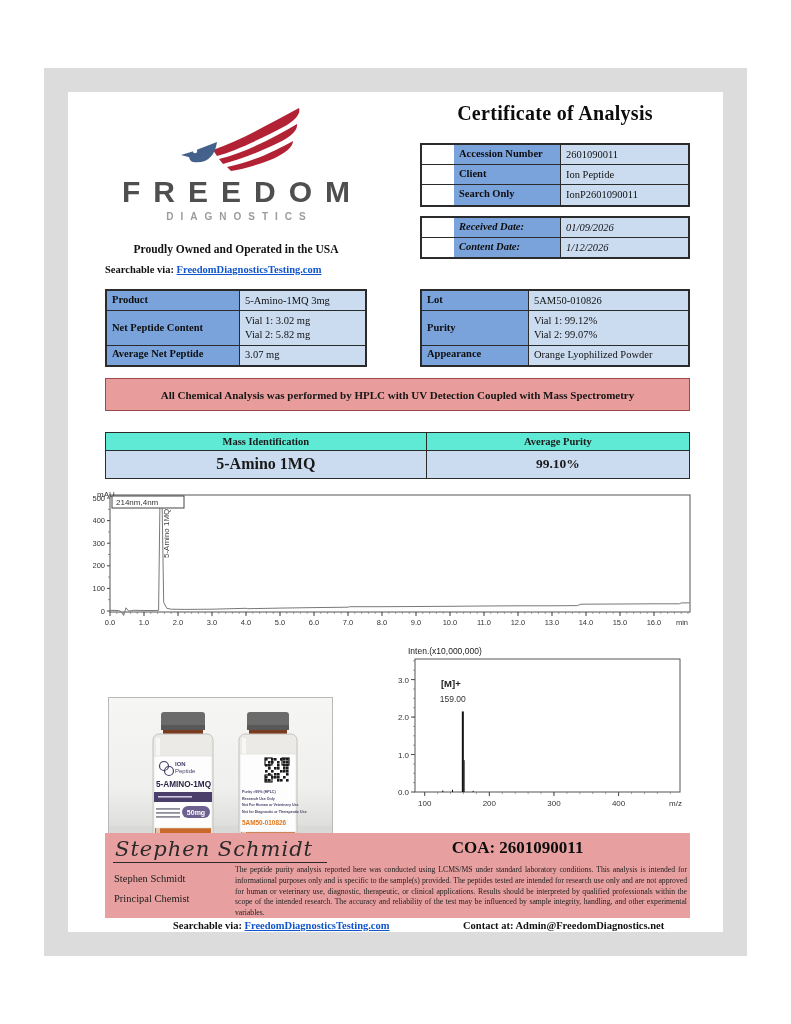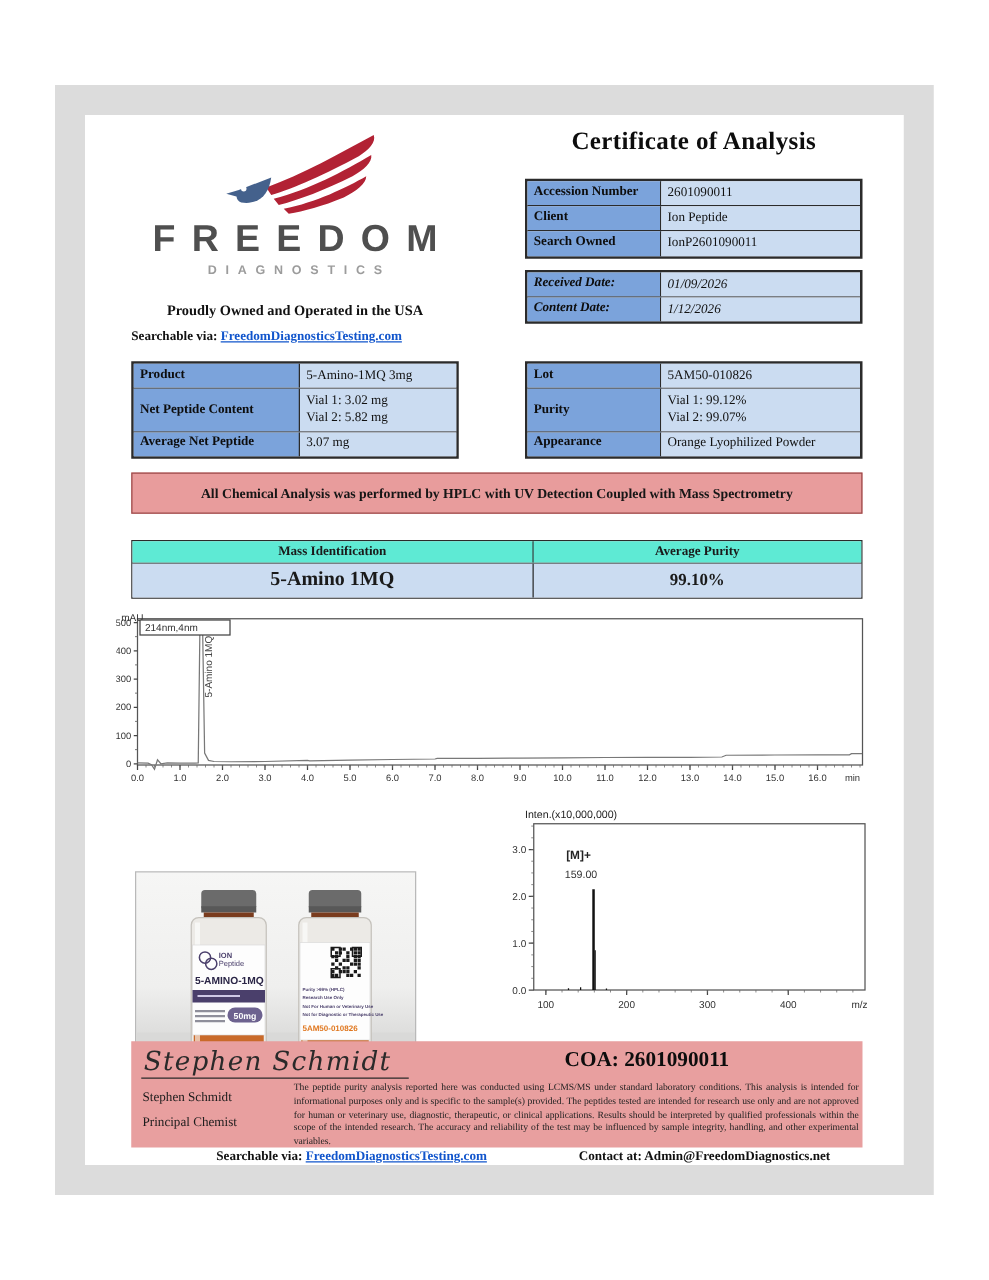--- a/index.html
+++ b/index.html
@@ -27,21 +27,21 @@
   
   .kv-table { border:2px solid #2b2b2b; width:100%; }
   .kv-row { display:grid; border-top:1px solid #2b2b2b; }
   .kv-row:first-child { border-top:none; }
   .kv-label { background:var(--tbl-label-bg); font-weight:700; font-size:10.5px; padding:2.5px 5px;
               border-right:1px solid #2b2b2b; color:#0d0d0d; }
   .kv-value { background:var(--tbl-value-bg); font-size:10.5px; padding:2.5px 5px; color:#111; }
   .kv-value div { line-height:1.35; }
   #info-table { position:absolute; top:41px; left:0; width:270px; }
   #date-table { position:absolute; top:114px; left:0; width:270px;font-style:italic; }
-  #info-table .kv-row, #date-table .kv-row { grid-template-columns:107px 1fr; }
+  #info-table .kv-row, #date-table .kv-row { grid-template-columns:107px 1fr;padding-left:32px; }
   #product-table { position:absolute; left:37px; top:197px; width:262px; }
   #product-table .kv-row { grid-template-columns:133px 1fr; }
   #lot-table { position:absolute; left:352px; top:197px; width:270px; }
   #lot-table .kv-row { grid-template-columns:107px 1fr; }
   .kv-row.two-line .kv-label, .kv-row.two-line .kv-value { display:flex; flex-direction:column; justify-content:center; }
   .kv-row.two-line .kv-label { justify-content:center; }
 
   
   .banner { position:absolute; left:37px; top:286px; width:585px; height:33px;
             background:var(--banner-bg); border:1.5px solid var(--banner-border);
@@ -53,21 +53,21 @@
   .mass-head { display:grid; grid-template-columns:55% 45%; border-bottom:1.5px solid #2b2b2b; }
   .mass-head > div { font-weight:700; font-size:10.5px; text-align:center; padding:3px 0; background:#5eead4; }
   .mass-head > div:first-child, .mass-vals > div:first-child { border-right:1.5px solid #2b2b2b; }
   .mass-vals { display:grid; grid-template-columns:55% 45%; background:var(--tbl-value-bg); }
   .mass-vals > div { text-align:center; font-weight:700; padding:4px 0 5px; }
   .mass-name { font-size:16px; }
   .mass-purity { font-size:13.5px; display:flex; align-items:center; justify-content:center; }
 
   
   .hplc-wrap { position:absolute; left:25px; top:396px; width:600px; height:150px; }
-  .ms-wrap { position:absolute; left:324px; top:553px; width:310px; height:175px; }
+  .ms-wrap { position:absolute; left:312px; top:553px; width:310px; height:175px; }
   svg text { font-family:"Liberation Sans", sans-serif; }
 
   
   .vial-photo { position:absolute; left:40px; top:560px; width:225px; height:168px;
                 border:1px solid #b9b9b9;
                 background:linear-gradient(180deg,#f6f6f5 0%,#efefee 55%,#dddddc 78%,#e9e9e8 100%); overflow:hidden;margin-top:45px; }
 
   
   .footer-block { position:absolute; left:37px; top:741px; width:585px; height:85px; background:var(--footer-bg); }
   .sig-script { position:absolute; left:8px; top:4px; font-family:"DejaVu Serif", serif; font-style:italic;
@@ -116,21 +116,21 @@
                 <div>2601090011</div>
               </div>
             </div>
             <div class="kv-row">
               <div class="kv-label">Client</div>
               <div class="kv-value">
                 <div>Ion Peptide</div>
               </div>
             </div>
             <div class="kv-row">
-              <div class="kv-label">Search Owned</div>
+              <div class="kv-label">Search Only</div>
               <div class="kv-value">
                 <div>IonP2601090011</div>
               </div>
             </div>
           </div>
         <div id="date-table" class="kv-table">
             <div class="kv-row">
               <div class="kv-label">Received Date:</div>
               <div class="kv-value">
                 <div>01/09/2026</div>

